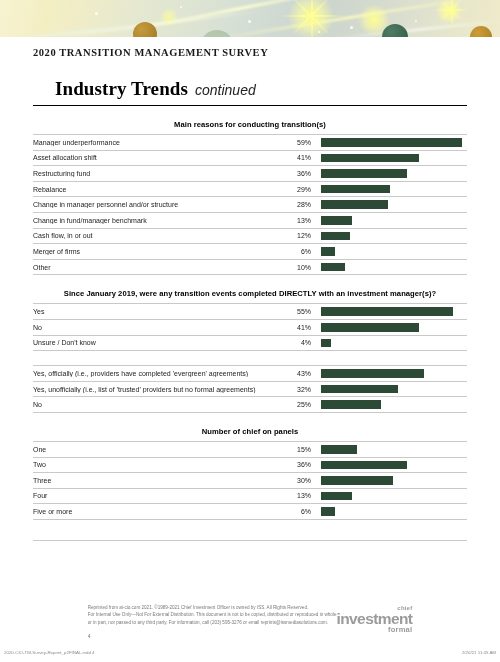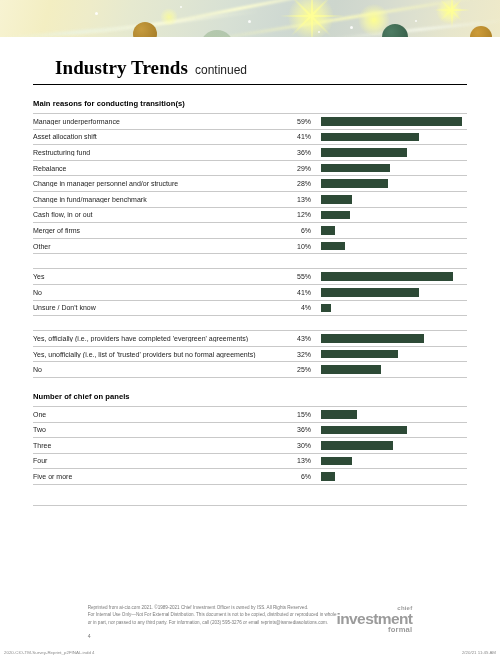--- a/index.html
+++ b/index.html
@@ -100,35 +100,37 @@
   .title {
     font-family: "Liberation Serif", serif;
     font-weight: bold;
     font-size: 19px;
     letter-spacing: .1px;
     color: #000;
     margin-left: 22px;
   }
   .title-cont {
     font-family: "Liberation Sans", sans-serif;
-    font-size: 12px;
+    font-style: italic;
+    font-size: 14px;
     color: #222;
   }
   .title-rule {
     border-top: 1.6px solid #000;
     margin-top: 5px;
   }
 
   .section { margin-top: 14px; }
   .section-heading {
     font-size: 7.6px;
     font-weight: bold;
     color: #000;
     margin-bottom: 5px;
     letter-spacing: .05px;
+    text-align: center;
   }
   .rows { border-top: 1px solid #c9c9c9; }
   .row {
     display: flex;
     align-items: center;
     height: 14.6px;
     border-bottom: 1px solid #c9c9c9;
   }
   .row .label {
     flex: 0 0 250px;
@@ -234,20 +236,21 @@
   <div class="dot" style="left:180px; top:6px;  width:2px; height:2px;"></div>
   <div class="dot" style="left:248px; top:20px; width:3px; height:3px;"></div>
   <div class="dot" style="left:318px; top:31px; width:2px; height:2px;"></div>
   <div class="dot" style="left:350px; top:26px; width:3px; height:3px;"></div>
   <div class="dot" style="left:415px; top:20px; width:2px; height:2px;"></div>
 </div>
 
 <div class="page">
   <div class="content">
 
+    <div class="kicker">2020 TRANSITION MANAGEMENT SURVEY</div>
 
     <div class="title-row">
       <span class="title">Industry Trends</span>
       <span class="title-cont">continued</span>
     </div>
     <div class="title-rule"></div>
 
     <div id="sections">
         <div class="section">
           <div class="section-heading">Main reasons for conducting transition(s)</div>
@@ -311,20 +314,21 @@
             <div class="row">
               <div class="label">Other</div>
               <div class="value">10%</div>
               <div class="bar-cell">
                 <div class="bar" style="width: 23.9px; background: rgb(45, 74, 54);"></div>
               </div>
             </div>
           </div>
         </div>
         <div class="section">
+          <div class="section-heading">Since January 2019, were any transition events completed DIRECTLY with an investment manager(s)?</div>
           <div class="rows">
             <div class="row">
               <div class="label">Yes</div>
               <div class="value">55%</div>
               <div class="bar-cell">
                 <div class="bar" style="width: 131.5px; background: rgb(45, 74, 54);"></div>
               </div>
             </div>
             <div class="row">
               <div class="label">No</div>

